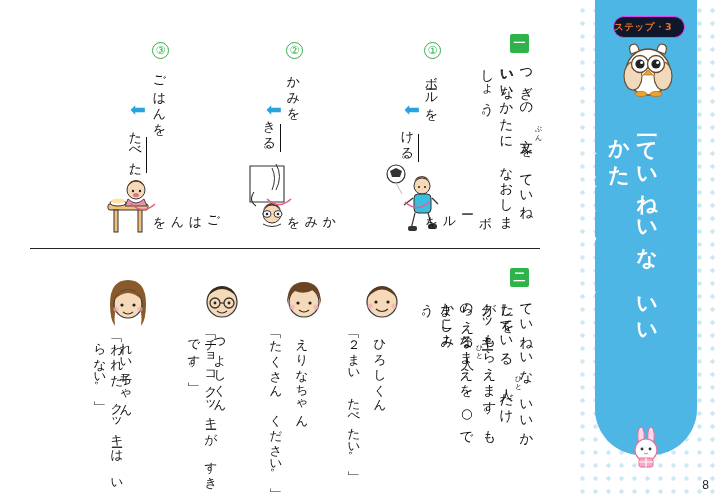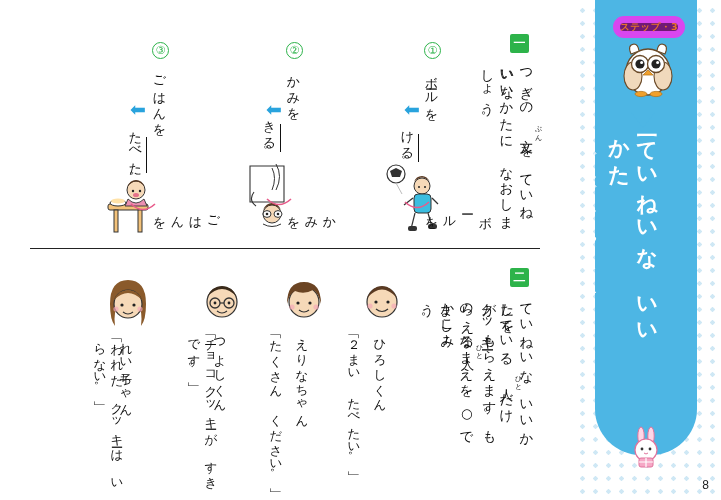--- a/index.html
+++ b/index.html
@@ -34,24 +34,24 @@
     position:absolute;
     left:22px; top:0;
     width:102px; height:455px;
     background:#4db6e4;
     border-radius:0 0 46px 46px;
   }
   .step-badge {
     position:absolute;
     left:40px; top:16px;
     width:72px; height:22px;
-    background:#701a75;
+    background:#0f172a;
     border-radius:11px;
-    display:flex; align-items:center; justify-content:flex-end;
-    border:7px solid #d946ef;
+    display:flex; align-items:center; justify-content:flex-start;
+    border:1px solid #d946ef;
   }
   .step-badge span {
     color:#e8722a;
     font-size:9.5px;
     font-weight:bold;
     letter-spacing:0.5px;
   }
   .owl {
     position:absolute; left:38px; top:36px;
     width:74px; height:62px;

